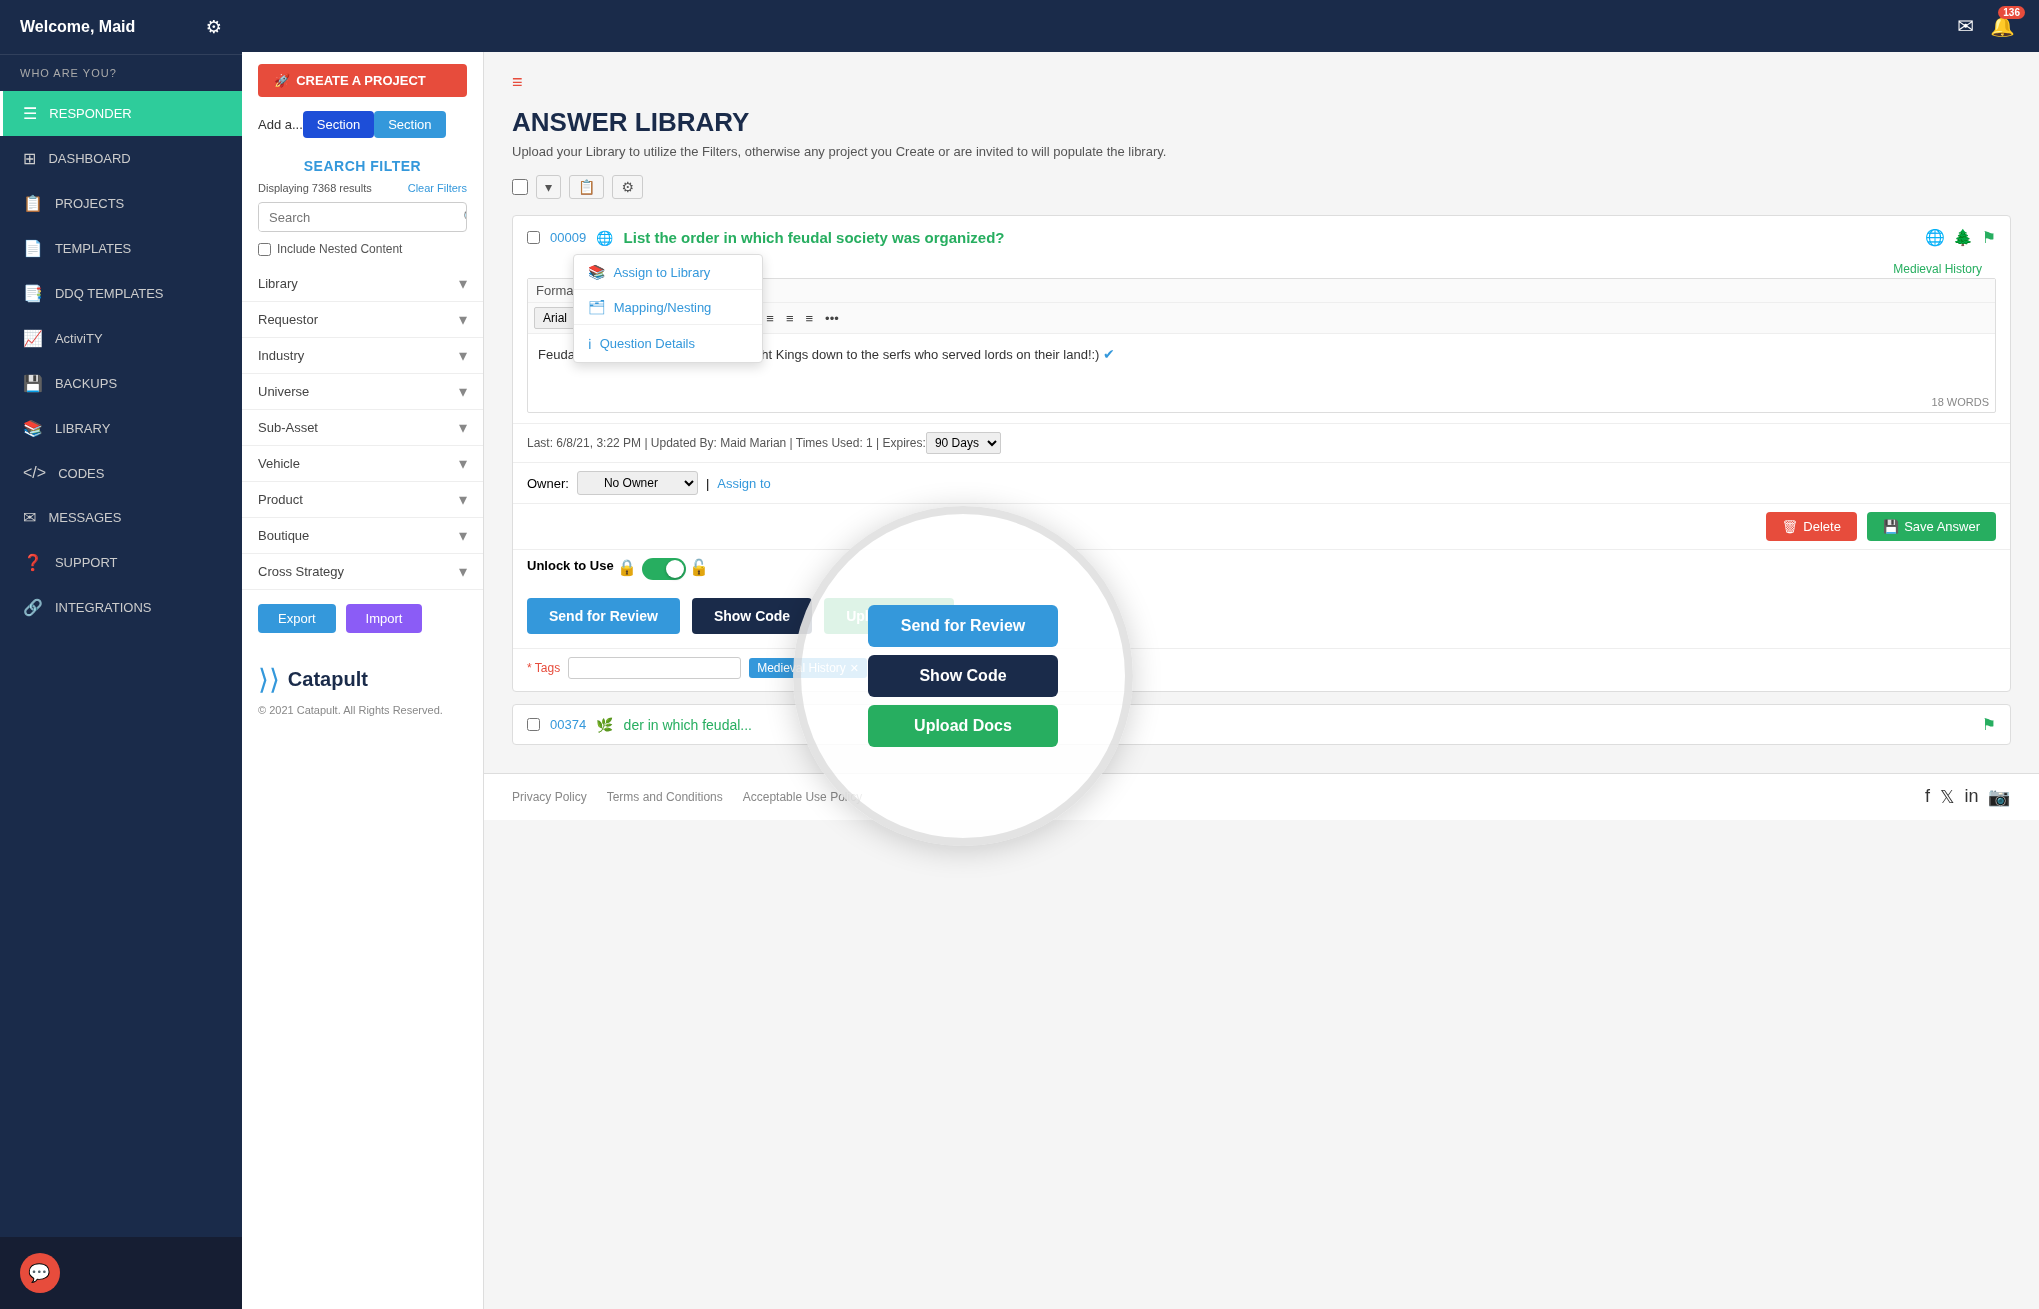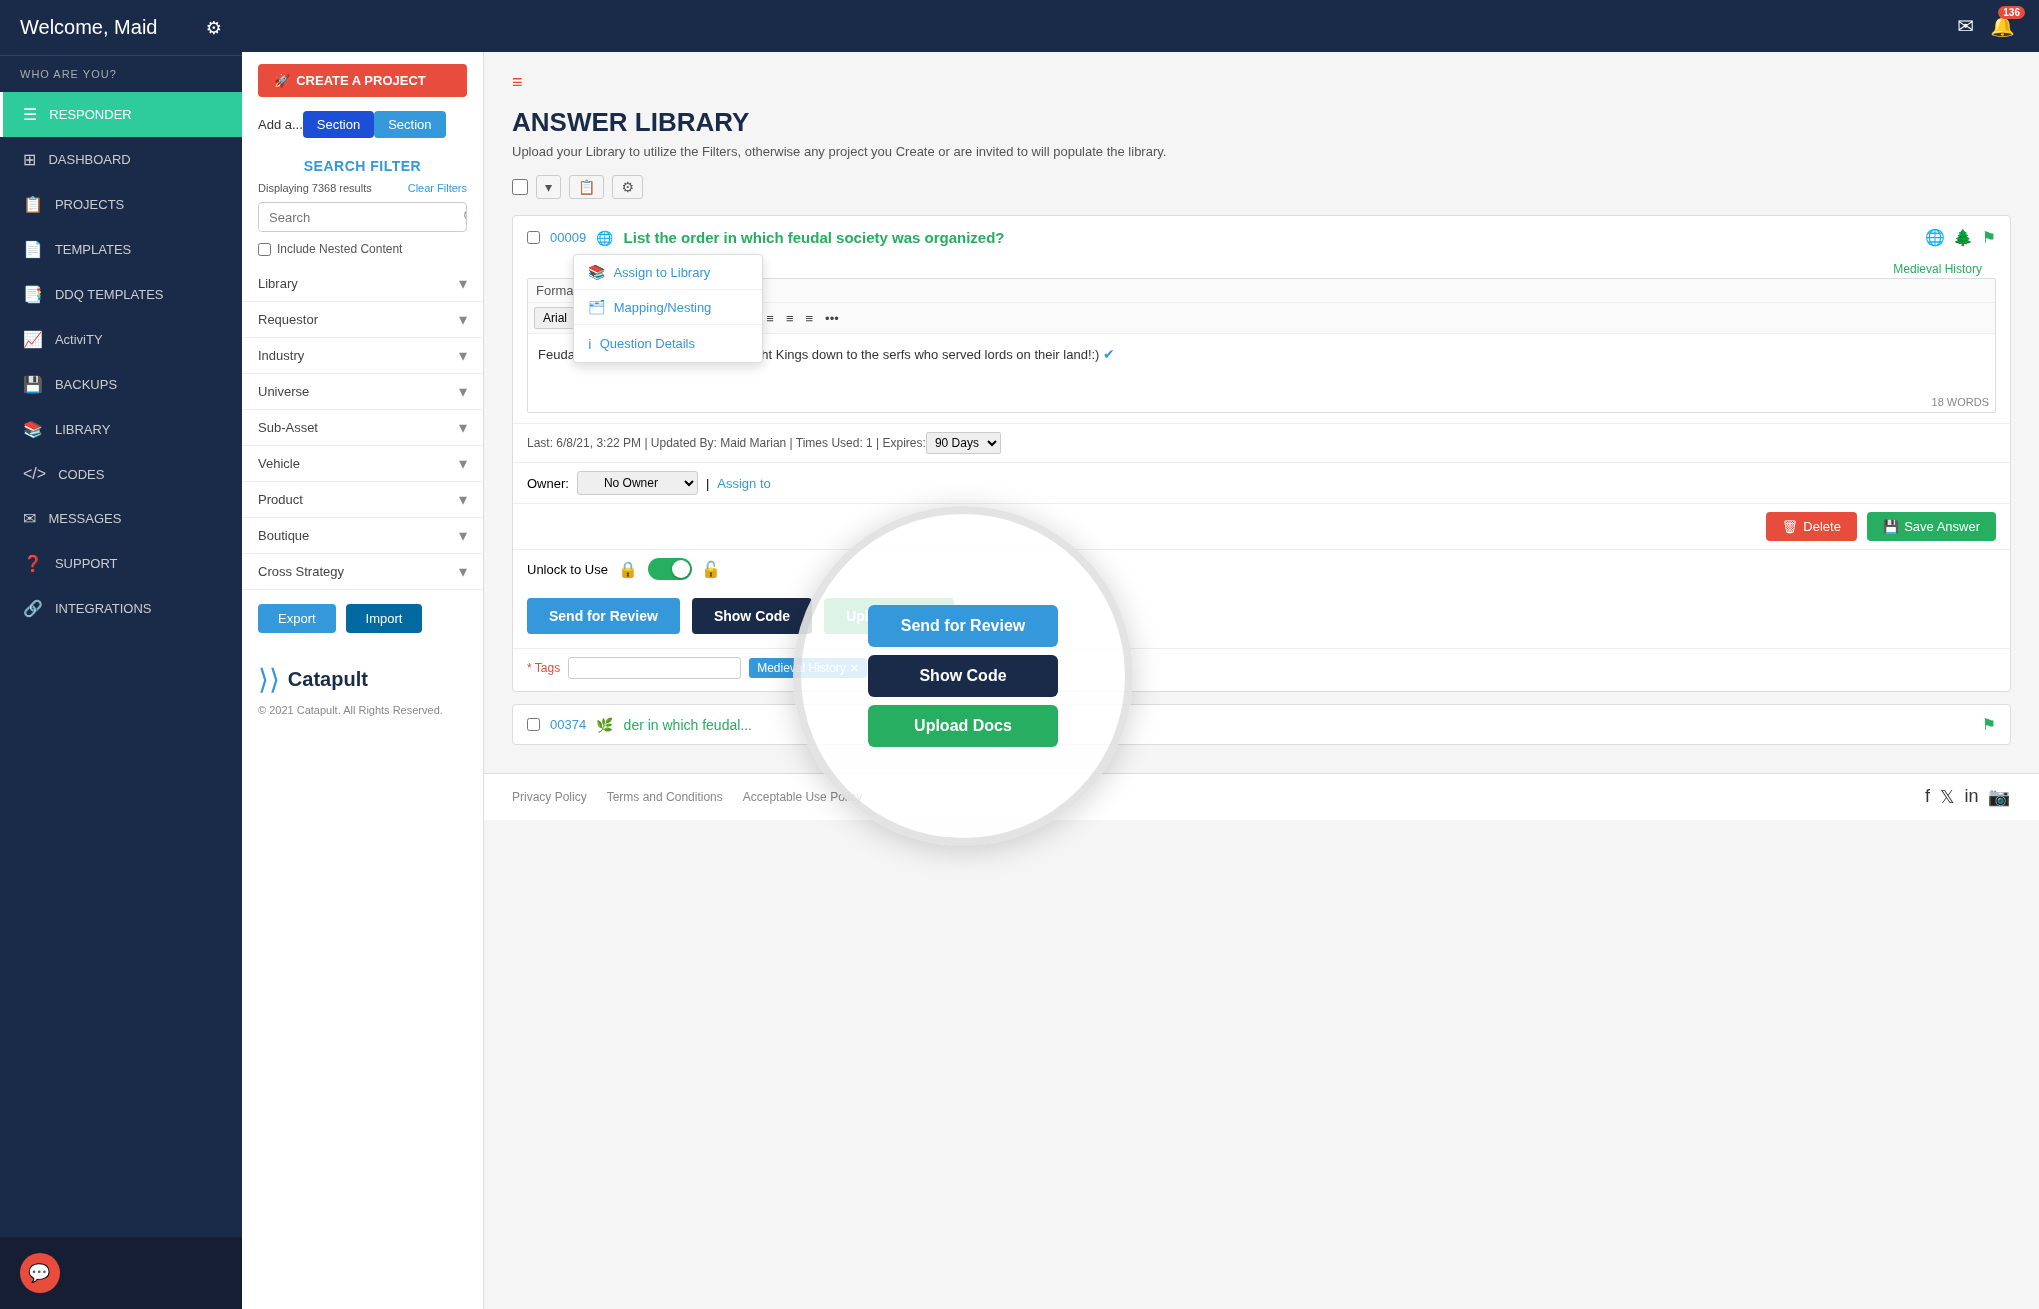--- a/index.html
+++ b/index.html
@@ -16,21 +16,21 @@
       height: 100%;
       overflow-y: auto;
     }
     .sidebar-header {
       padding: 16px 20px;
       display: flex;
       align-items: center;
       justify-content: space-between;
       border-bottom: 1px solid rgba(255,255,255,0.1);
     }
-    .sidebar-header-title { font-size: 20px; font-weight: normal; text-align: center; }
+    .sidebar-header-title { font-size: 16px; font-weight: bold; text-align: center; }
     .gear-icon { font-size: 18px; cursor: pointer; }
     .sidebar-who { padding: 12px 20px; font-size: 11px; color: #aaa; letter-spacing: 1px; }
     .sidebar-item {
       display: flex;
       align-items: center;
       padding: 13px 20px;
       cursor: pointer;
       font-size: 13px;
       color: #ccc;
       gap: 12px;
@@ -188,21 +188,21 @@
     .btn-export {
       background: #3498db;
       color: #fff;
       border: none;
       padding: 7px 20px;
       border-radius: 4px;
       cursor: pointer;
       font-size: 13px;
     }
     .btn-import {
-      background: #0369a1;
+      background: #8b5cf6;
       color: #fff;
       border: none;
       padding: 7px 20px;
       border-radius: 4px;
       cursor: pointer;
       font-size: 13px;
     }
     .panel-logo {
       padding: 16px 16px 8px;
       display: flex;
@@ -404,25 +404,26 @@
       cursor: pointer;
       font-size: 13px;
       display: flex;
       align-items: center;
       gap: 5px;
     }
 
     
     .unlock-row {
       display: flex;
-      align-items: center;
-      gap: 10px;
+      align-items: flex-start;
+      gap: 4px;
       padding: 8px 14px;
       border-top: 1px solid #eee;
       font-size: 13px;
+      font-weight: bold;
     }
     .lock-icon-red { color: #e74c3c; font-size: 16px; }
     .lock-icon-green { color: #27ae60; font-size: 16px; }
     .toggle-switch {
       width: 44px; height: 22px;
       background: #27ae60;
       border-radius: 11px;
       position: relative;
       cursor: pointer;
     }

